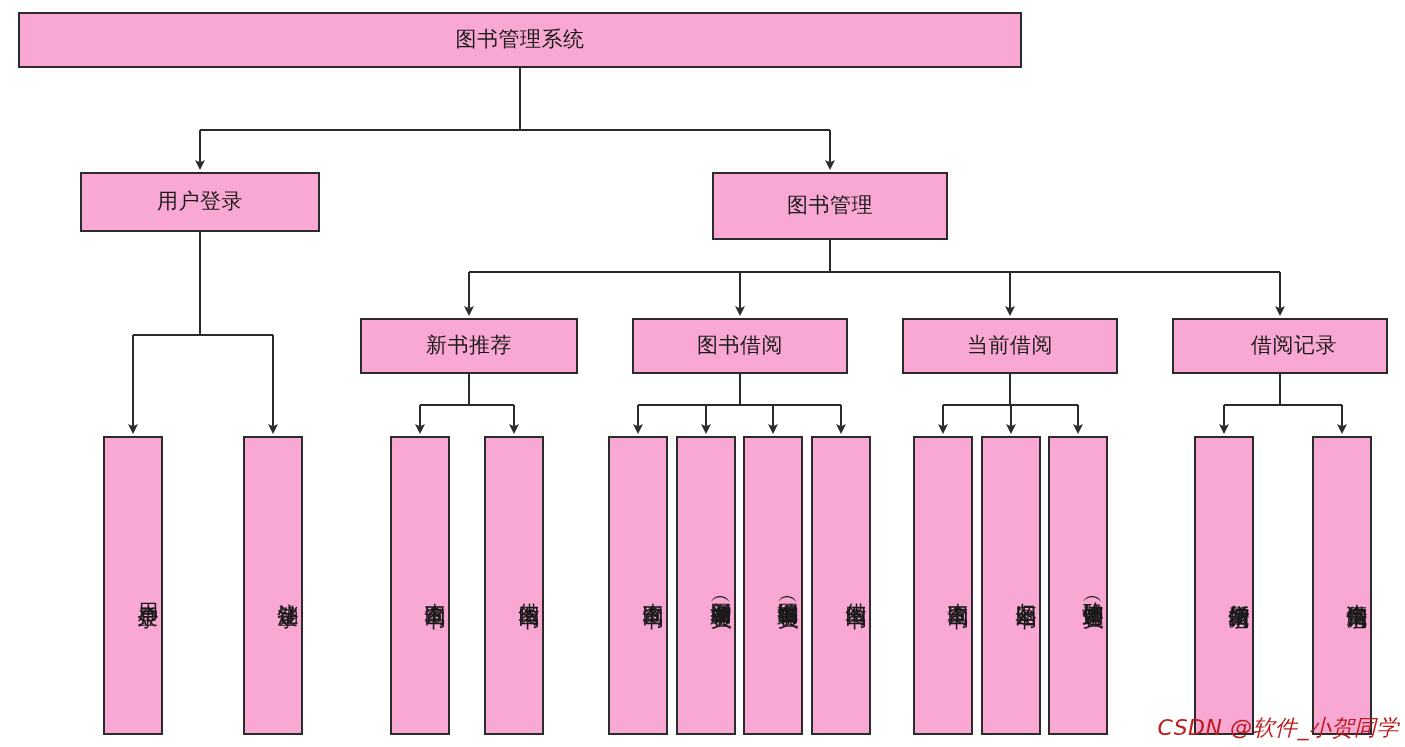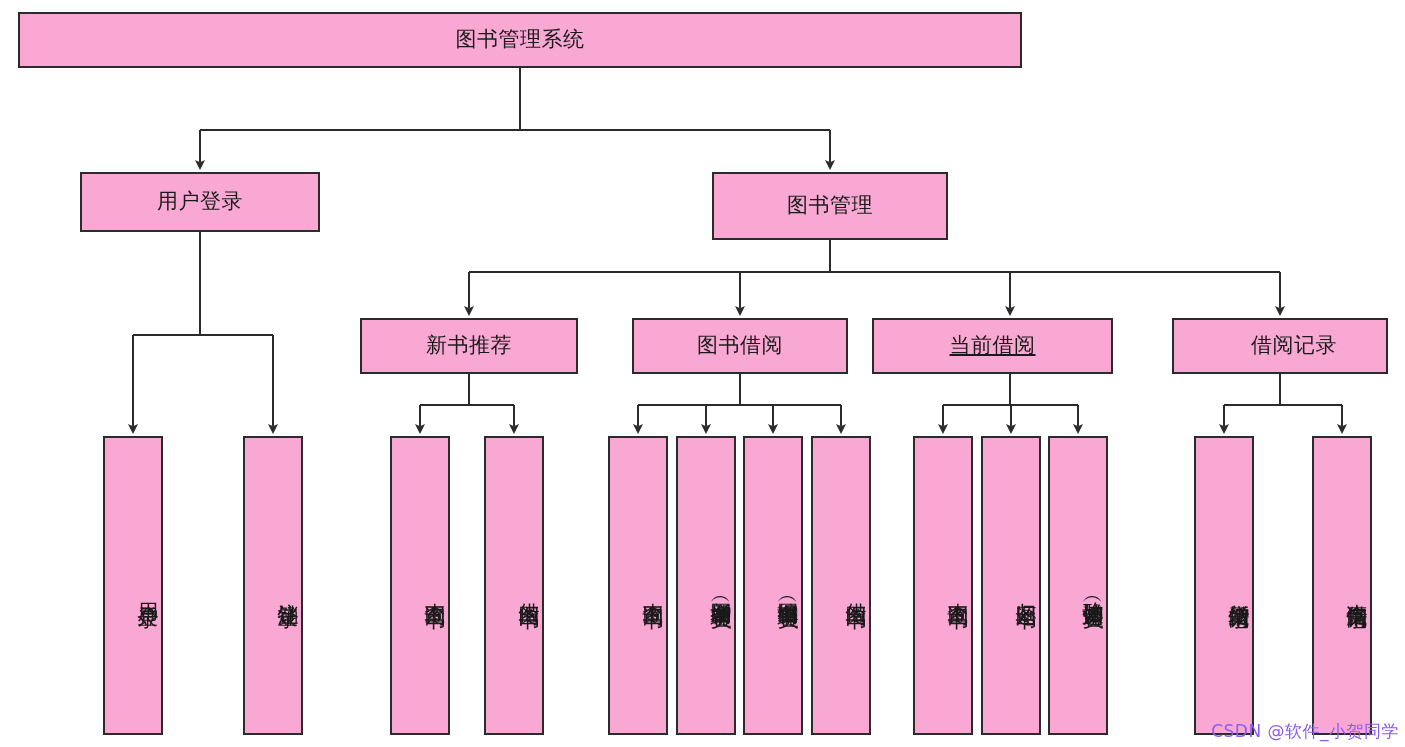--- a/index.html
+++ b/index.html
@@ -58,25 +58,26 @@
     text-orientation: upright;
     display: block;
   }
   .node.v.tall .vtext {
     letter-spacing: 1px;
   }
   #watermark {
     position: absolute;
     right: 6px;
     bottom: 4px;
-    font-size: 17px;
-    color: #8b5cf6;
+    font-size: 22px;
+    color: #b91c1c;
     letter-spacing: 0.5px;
     white-space: nowrap;
     z-index: 5;
+    font-style: italic;
   }
 </style>
 </head>
 <body>
 
 <div id="canvas">
 
   <svg id="edges" viewBox="0 0 1405 747" xmlns="http://www.w3.org/2000/svg">
     <defs>
       <marker id="arrow" markerWidth="10" markerHeight="10" refX="2" refY="5" orient="auto" markerUnits="userSpaceOnUse">
@@ -120,21 +121,21 @@
       </g>
   </svg>
 
   <div class="node h" id="n-root" style="left: 18px; top: 12px; width: 1004px; height: 56px;">图书管理系统</div>
 
   <div class="node h" id="n-l2-0" style="left: 80px; top: 172px; width: 240px; height: 60px;">用户登录</div>
   <div class="node h" id="n-l2-1" style="left: 712px; top: 172px; width: 236px; height: 68px;">图书管理</div>
 
   <div class="node h" id="n-l3-0" style="left: 360px; top: 318px; width: 218px; height: 56px;">新书推荐</div>
   <div class="node h" id="n-l3-1" style="left: 632px; top: 318px; width: 216px; height: 56px;">图书借阅</div>
-  <div class="node h" id="n-l3-2" style="left: 872px; top: 318px; width: 241px; height: 56px; text-decoration: underline;">当前借阅</div>
+  <div class="node h" id="n-l3-2" style="left: 902px; top: 318px; width: 216px; height: 56px;">当前借阅</div>
   <div class="node h" id="n-l3-3" style="left: 1172px; top: 318px; width: 216px; height: 56px; padding-left: 28px;">借阅记录</div>
 
   <div class="node v" id="n-lf-0" style="left: 103px; top: 436px; width: 60px; height: 299px;">
       <span class="vtext">用户登录</span>
     </div>
   <div class="node v" id="n-lf-1" style="left: 243px; top: 436px; width: 60px; height: 299px;">
       <span class="vtext">注销登录</span>
     </div>
   <div class="node v" id="n-lf-2" style="left: 390px; top: 436px; width: 60px; height: 299px;">
       <span class="vtext">查询图书</span>

